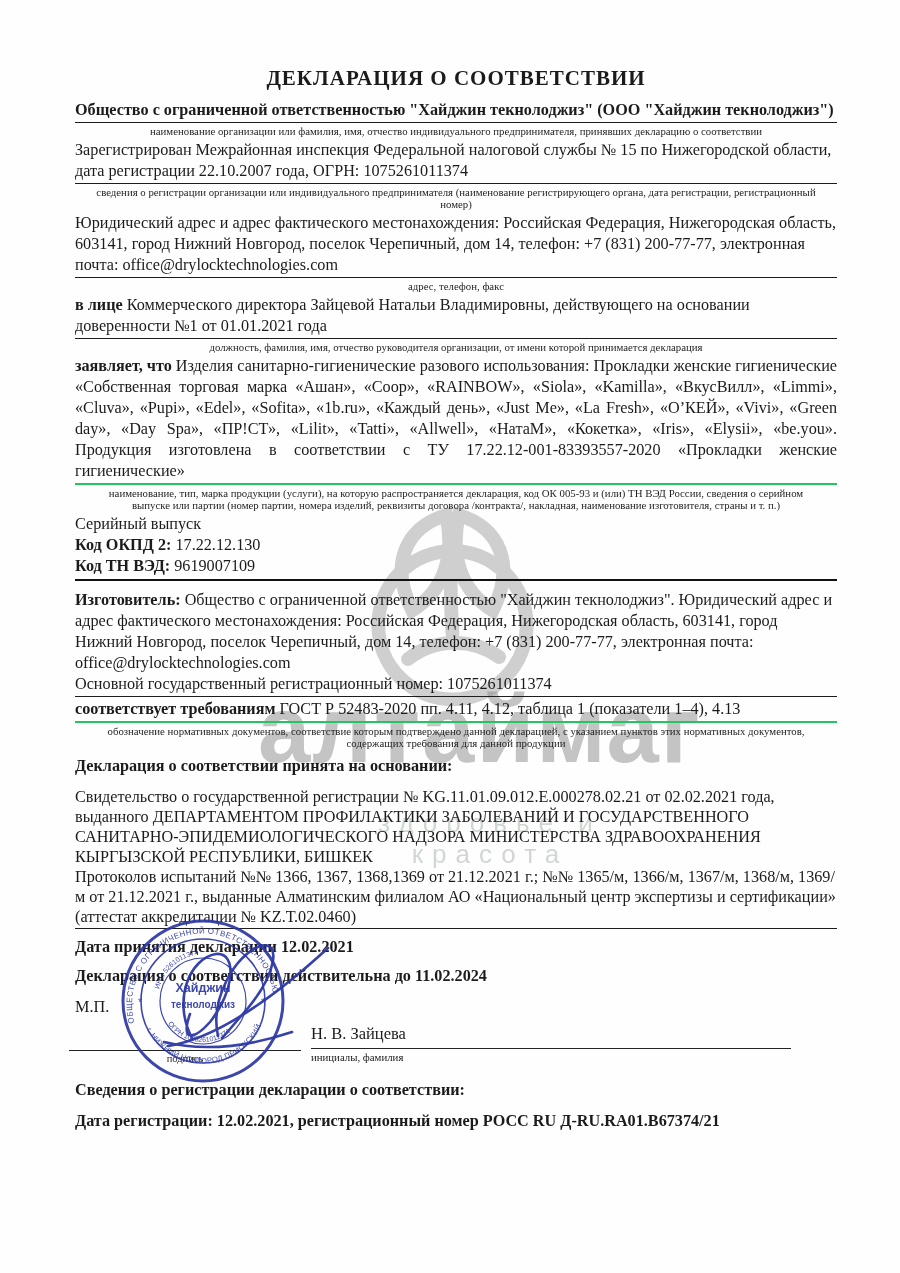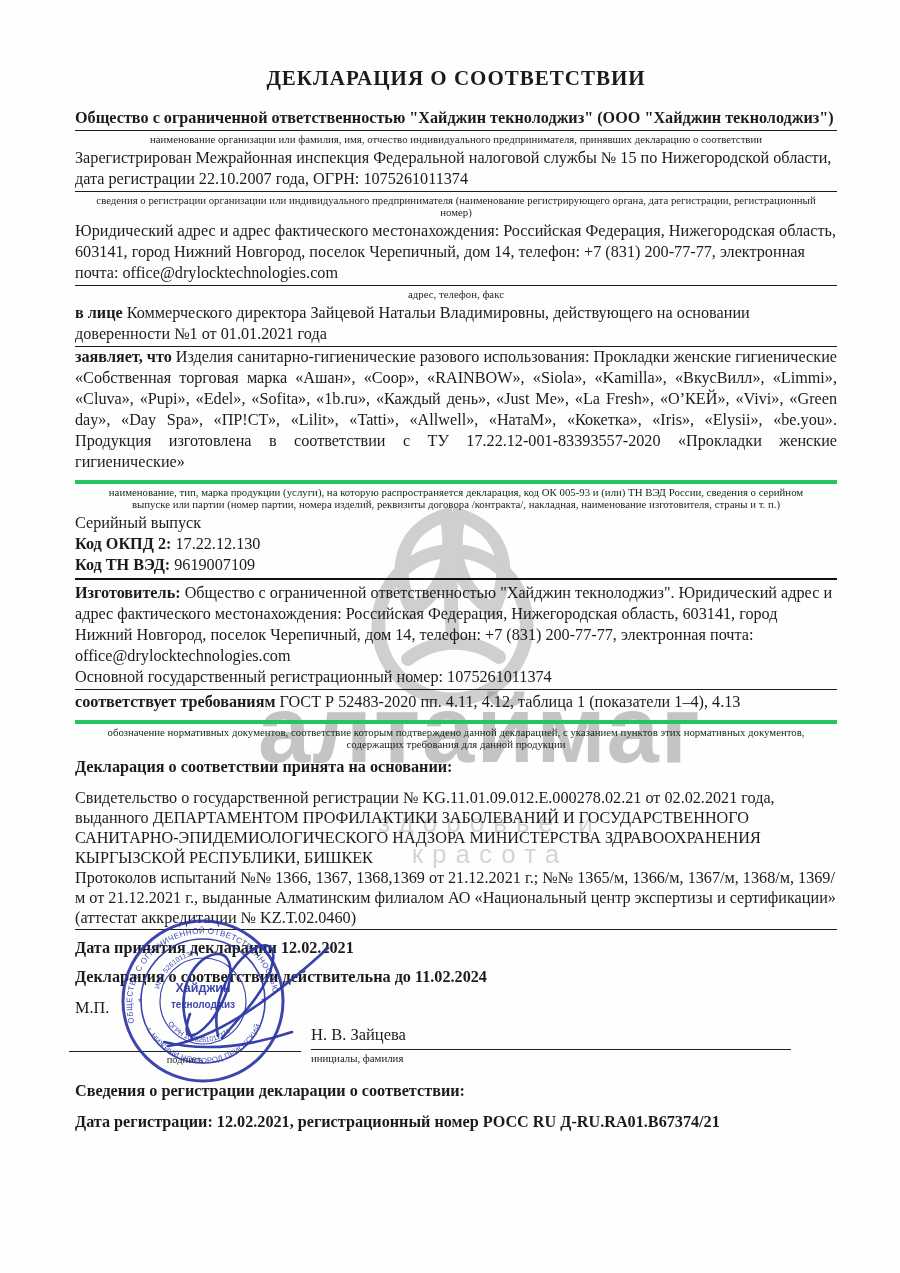--- a/index.html
+++ b/index.html
@@ -16,31 +16,31 @@
     font-weight:bold; font-size:94px; letter-spacing:2px;
     color:rgba(138,138,138,0.50); user-select:none;
   }
   .wm-subtext {
     position:absolute; left:300px; top:808px; width:380px; z-index:0;
     text-align:center; font-family:"Liberation Sans", sans-serif;
     font-size:26px; letter-spacing:9px; color:rgba(140,158,142,0.40);
   }
   
   .content { position:absolute; left:75px; top:66px; width:762px; z-index:1; }
-  .title { text-align:center; font-size:21px; font-weight:bold; letter-spacing:1px; margin-bottom:17px; }
+  .title { text-align:center; font-size:21px; font-weight:bold; letter-spacing:1px; margin-bottom:9px; }
   p { margin:0; font-size:16.2px; line-height:21px; }
   .b { font-weight:bold; }
   .block   { border-bottom:1.5px solid #1c1c1c; padding-bottom:1px; }
-  .block2  { border-bottom:4px solid #22c55e; padding-bottom:7px; }
+  .block2  { border-bottom:2px solid #22c55e; padding-bottom:1px; }
   .caption {
     font-size:10.8px; line-height:12px; text-align:center;
     margin:2px 14px 3px 14px; color:#1f1f1f;
   }
   .just { text-align:justify; }
-  .mt2{margin-top:2px}.mt3{margin-top:3px}.mt4{margin-top:0}
+  .mt2{margin-top:2px}.mt3{margin-top:9px}.mt4{margin-top:0}
   .mt7{margin-top:7px}.mt8{margin-top:8px}.mt10{margin-top:10px}.mt12{}
   .hr-thick { border-top:2.5px solid #111; margin-top:2px; }
   .basis p { line-height:20px; }
   
   .sig-row { position:relative; height:60px; margin-top:2px; }
   .sig-line-left { position:absolute; left:-6px; top:30px; width:232px; border-top:1.8px solid #222; }
   .sig-cap-left { position:absolute; left:-6px; top:33px; width:232px; text-align:center;
                   font-size:10.5px; color:#2a2a2a; }
   .sig-right { position:absolute; left:236px; top:0; width:480px; text-align:left; }
   .sig-name { font-size:16.5px; line-height:28px; }
@@ -76,20 +76,21 @@
     <p class="block b">Общество с ограниченной ответственностью "Хайджин текнолоджиз" (ООО "Хайджин текнолоджиз")</p>
     <div class="caption">наименование организации или фамилия, имя, отчество индивидуального предпринимателя, принявших декларацию о соответствии</div>
 
     <p class="block">Зарегистрирован Межрайонная инспекция Федеральной налоговой службы № 15 по Нижегородской области, дата регистрации 22.10.2007 года, ОГРН: 1075261011374</p>
     <div class="caption">сведения о регистрации организации или индивидуального предпринимателя (наименование регистрирующего органа, дата регистрации, регистрационный номер)</div>
 
     <p class="block">Юридический адрес и адрес фактического местонахождения: Российская Федерация, Нижегородская область, 603141, город Нижний Новгород, поселок Черепичный, дом 14, телефон: +7 (831) 200-77-77, электронная почта: office@drylocktechnologies.com</p>
     <div class="caption">адрес, телефон, факс</div>
 
     <p class="block"><span class="b">в лице</span><span> Коммерческого директора Зайцевой Натальи Владимировны, действующего на основании доверенности №1 от 01.01.2021 года</span></p>
+    <div class="caption">должность, фамилия, имя, отчество руководителя организации, от имени которой принимается декларация</div>
 
     <p class="block2 just"><span class="b">заявляет, что</span><span> Изделия санитарно-гигиенические разового использования: Прокладки женские гигиенические «Собственная торговая марка «Ашан», «Coop», «RAINBOW», «Siola», «Kamilla», «ВкусВилл», «Limmi», «Cluva», «Pupi», «Edel», «Sofita», «1b.ru», «Каждый день», «Just Me», «La Fresh», «О’КЕЙ», «Vivi», «Green day», «Day Spa», «ПР!СТ», «Lilit», «Tatti», «Allwell», «НатаМ», «Кокетка», «Iris», «Elysii», «be.you». Продукция изготовлена в соответствии с ТУ 17.22.12-001-83393557-2020 «Прокладки женские гигиенические»</span></p>
     <div class="caption">наименование, тип, марка продукции (услуги), на которую распространяется декларация, код ОК 005-93 и (или) ТН ВЭД России, сведения о серийном выпуске или партии (номер партии, номера изделий, реквизиты договора /контракта/, накладная, наименование изготовителя, страны и т. п.)</div>
 
     <p>Серийный выпуск</p>
 
     <p class="mt4"><span class="b">Код ОКПД 2:</span><span> 17.22.12.130</span></p>
 
     <p class="mt4"><span class="b">Код ТН ВЭД:</span><span> 9619007109</span></p>
 

